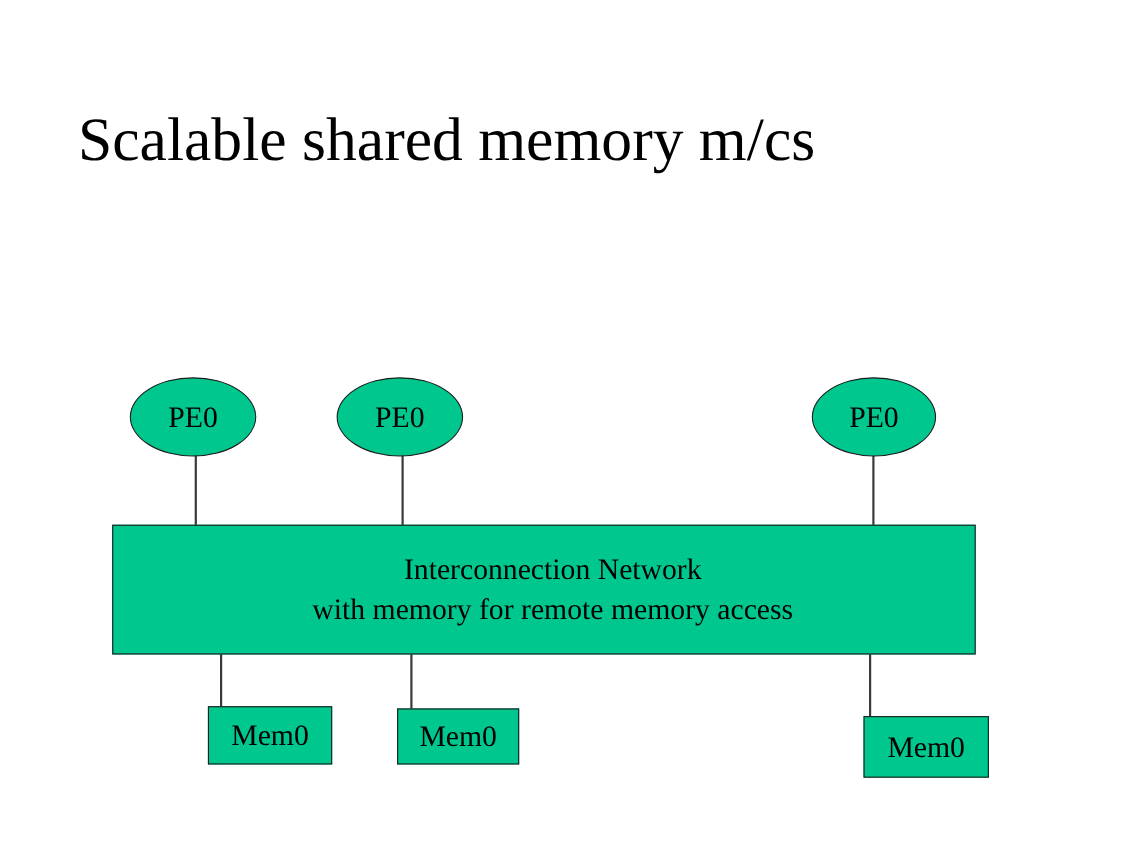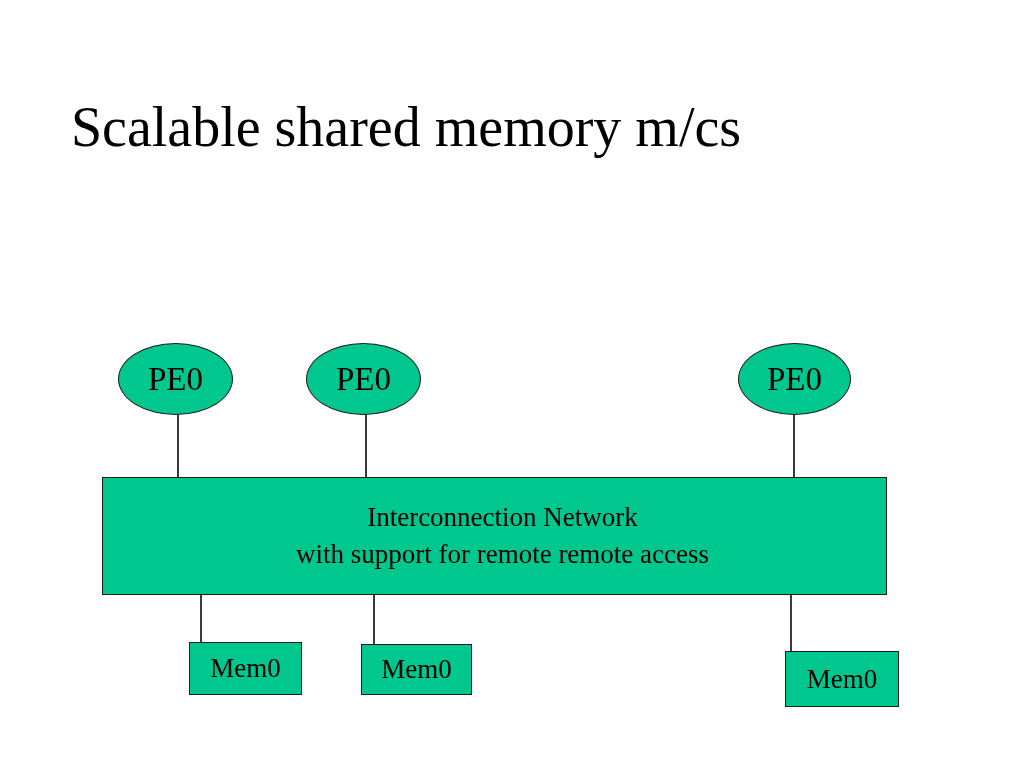--- a/index.html
+++ b/index.html
@@ -54,21 +54,21 @@
     background: #00c78e;
     border: 1.5px solid #1c1c1c;
     border-radius: 50%;
     display: flex;
     align-items: center;
     justify-content: center;
     box-sizing: border-box;
   }
   .pe-label {
     font-family: "Liberation Serif", "DejaVu Serif", serif;
-    font-size: 33px;
+    font-size: 27px;
     line-height: 27px;
     color: #000000;
     white-space: nowrap;
   }
 
   
   .network-box {
     position: absolute;
     left: 102px;
     top: 477px;
@@ -133,21 +133,21 @@
   <div class="pe-node" style="left:306px; top:343px; width:115px; height:72px;">
     <span class="pe-label">PE0</span>
   </div>
 
   <div class="pe-node" style="left:738px; top:343px; width:113px; height:72px;">
     <span class="pe-label">PE0</span>
   </div>
 
   <div class="network-box">
     <div class="network-line">Interconnection Network</div>
-    <div class="network-line">with support for remote remote access</div>
+    <div class="network-line">with memory for remote memory access</div>
   </div>
 
   <div class="mem-node" style="left:145px; top:642px; width:113px; height:53px;">
     <span class="mem-label">Mem0</span>
   </div>
 
   <div class="mem-node" style="left:317px; top:644px; width:111px; height:51px;">
     <span class="mem-label">Mem0</span>
   </div>
 

